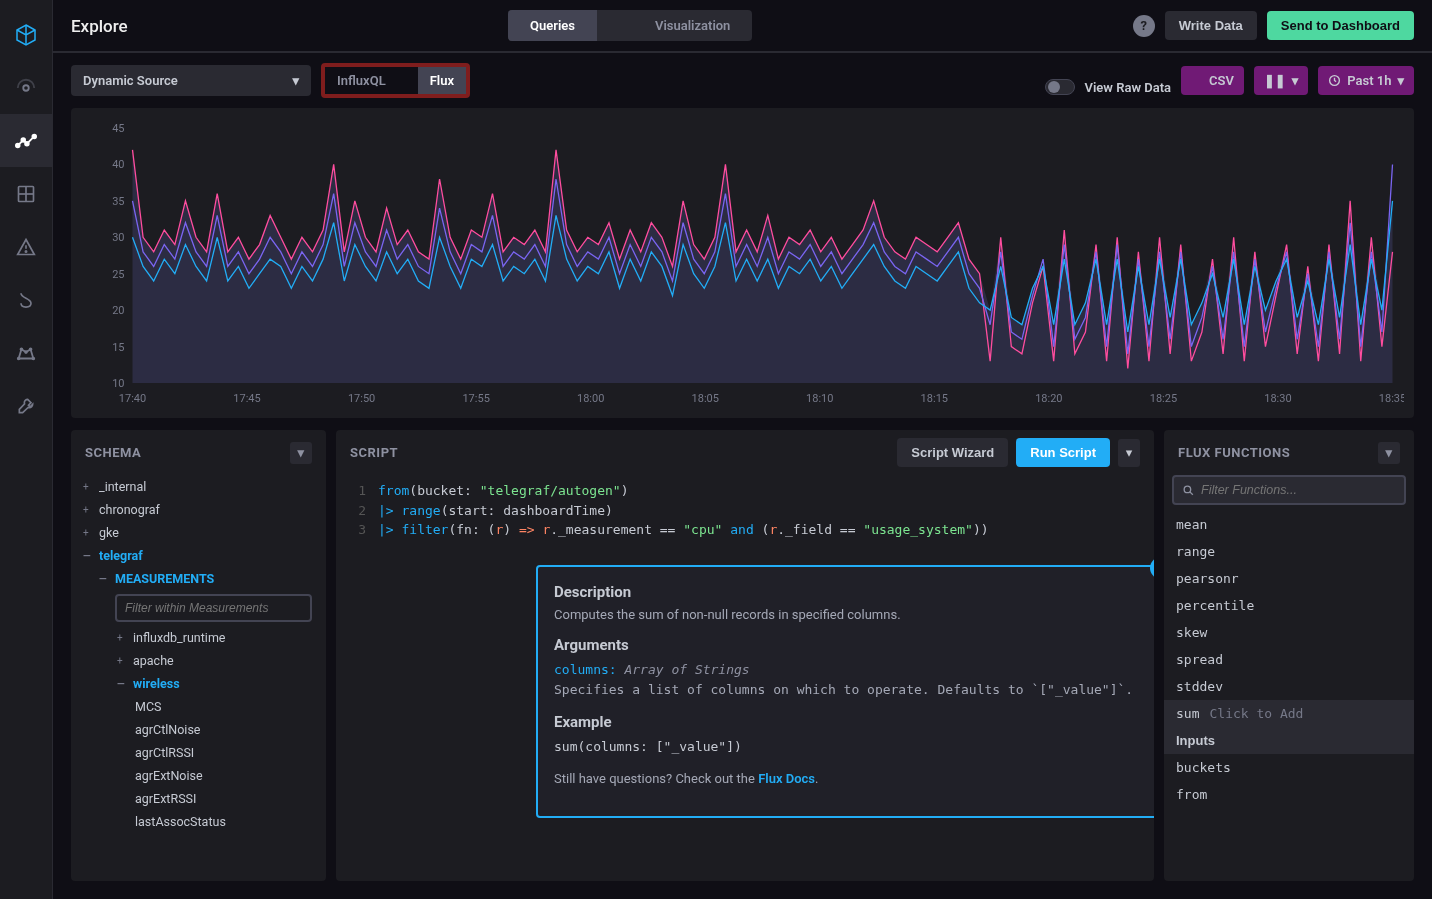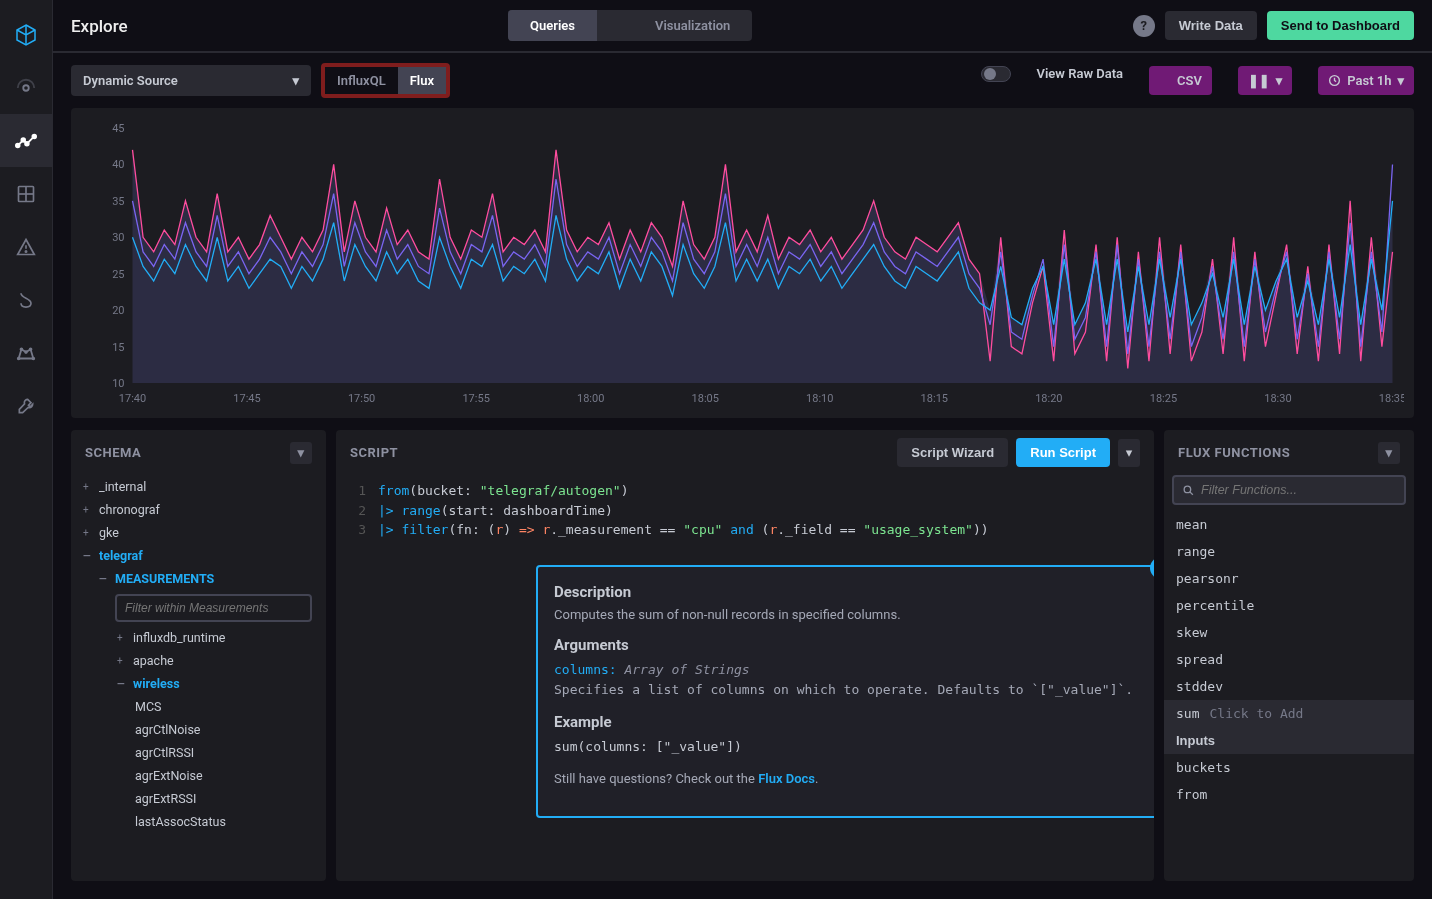--- a/index.html
+++ b/index.html
@@ -98,22 +98,22 @@
   border: 4px solid #7f1d1d;
   border-radius: 4px;
   overflow: hidden;
 }
 .lang-toggle span {
   padding: 6px 12px;
   font-weight: 600;
   cursor: pointer;
   color: #8e91a1;
 }
-.lang-toggle span.active { background: #434453; color: #fff; }
-.controls-right { margin-left: auto; display: flex; align-items: flex-start; gap: 26px; }
+.lang-toggle span.active { background: #434453; color: #fff; margin-left: 20px; }
+.controls-right { margin-left: auto; display: flex; align-items: flex-end; gap: 10px; }
 .toggle-switch {
   width: 30px; height: 16px; background: #2a2a32;
   border-radius: 10px; position: relative; cursor: pointer;
   border: 1px solid #434453;
 }
 .toggle-switch::after {
   content: ""; position: absolute; left: 2px; top: 1px;
   width: 12px; height: 12px; background: #757888; border-radius: 50%;
 }
 .raw-label { font-weight: 600; color: #c6cad3; }

